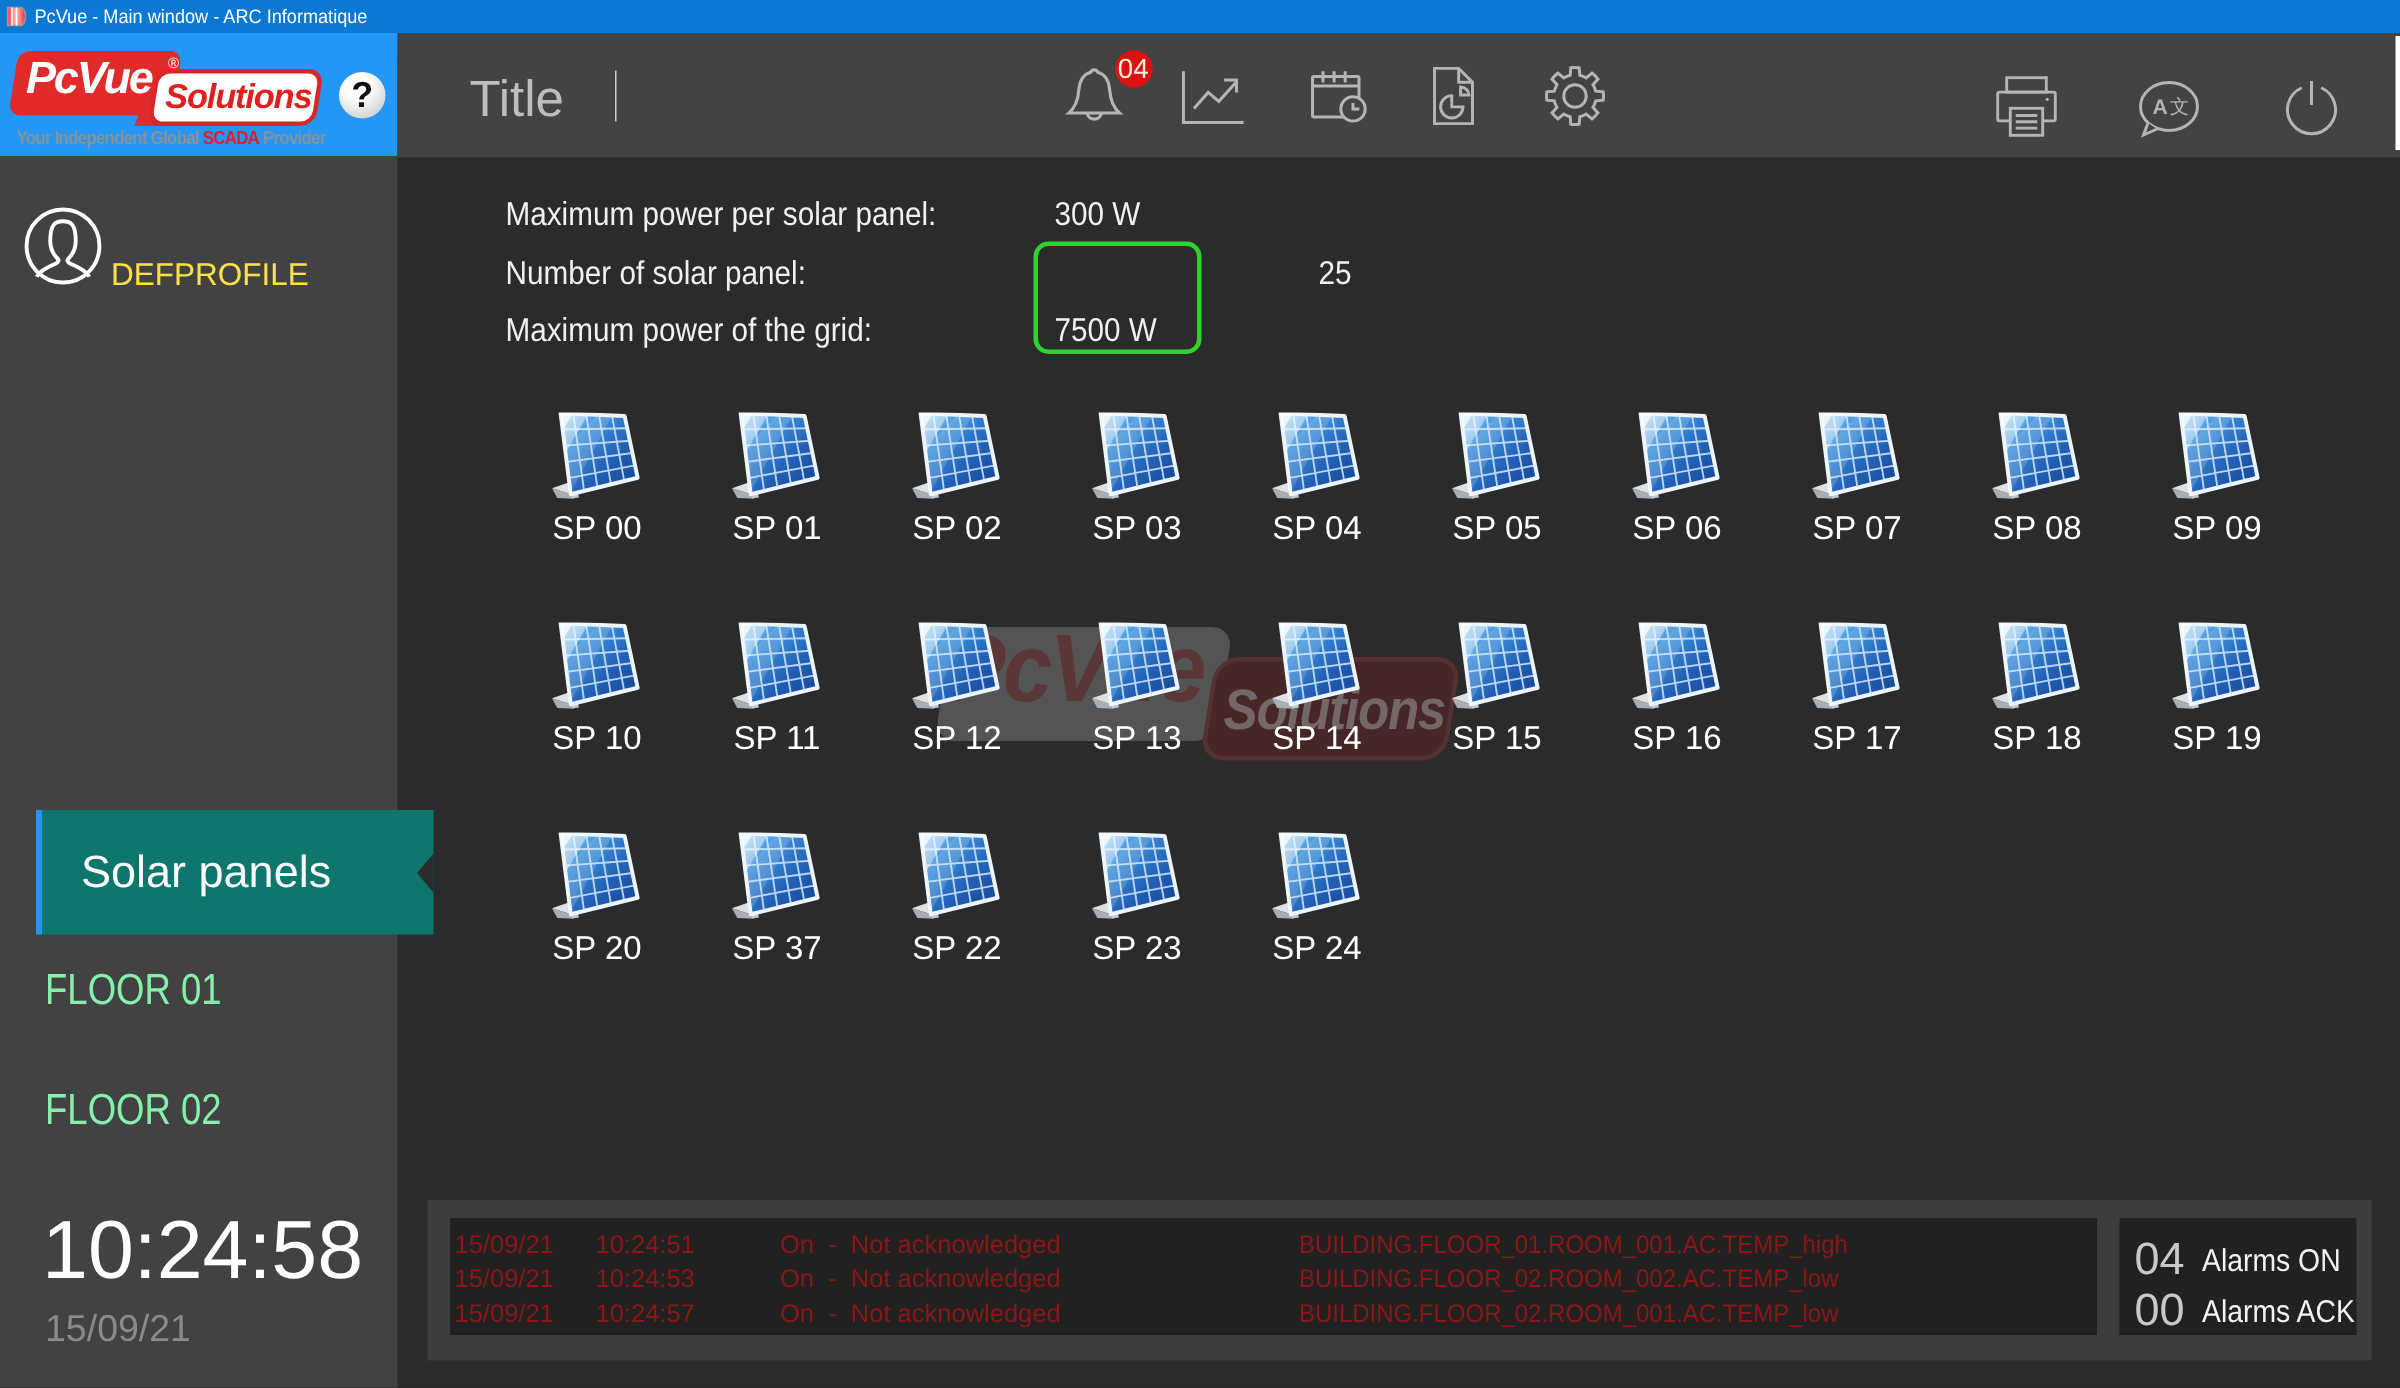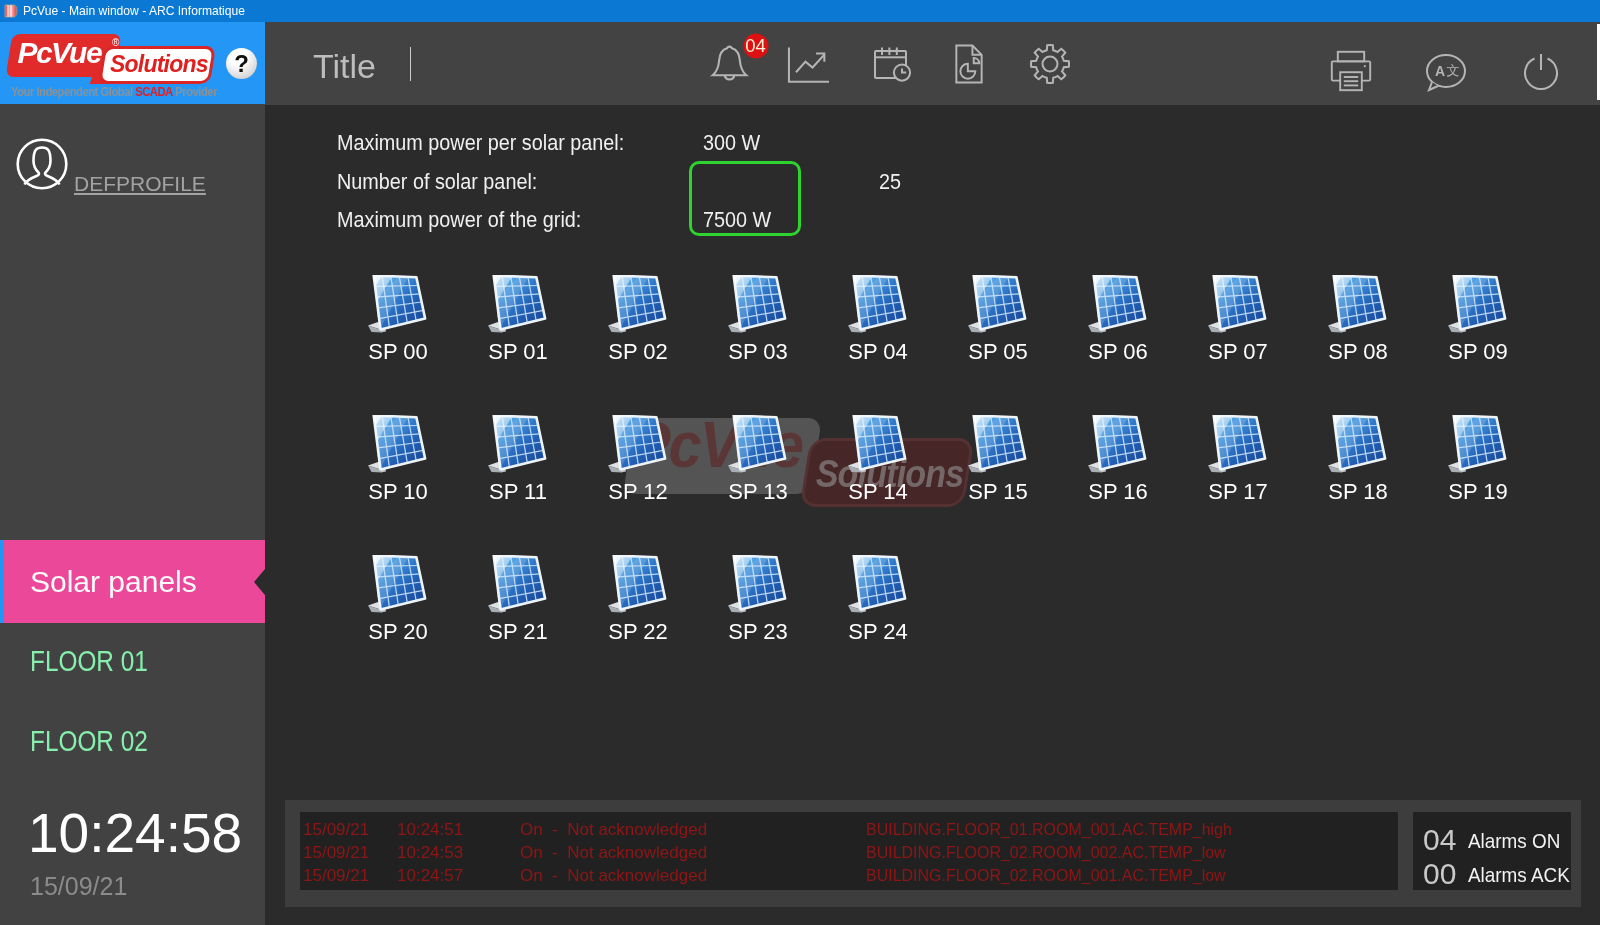--- a/index.html
+++ b/index.html
@@ -29,25 +29,25 @@
     background:radial-gradient(circle at 40% 30%, #ffffff 30%, #d0d0d0 80%, #b5b5b5 100%);
     color:#111; font-size:24px; font-weight:bold; text-align:center; line-height:31px; }
   
   #header { left:265px; top:22px; width:1335px; height:83px; background:#434343; }
   #header .title { position:absolute; left:48px; top:25px; font-size:34px; color:#bdbdbd; font-weight:300; }
   #header .caret { position:absolute; left:145px; top:25px; width:1px; height:34px; background:#cccccc; }
   #whitestrip { left:1597px; top:24px; width:3px; height:76px; background:#ffffff; }
   
   #sidebar { left:0; top:104px; width:265px; height:821px; background:#424242; }
   #profile { position:absolute; left:0; top:0; width:265px; height:120px; }
-  #profile .name { position:absolute; left:74px; top:68px; font-size:21px; color:#a3a3a3; letter-spacing:0;text-decoration:underline;}
+  #profile .name { position:absolute; left:74px; top:68px; font-size:21px; color:#fde047; letter-spacing:0;}
   .nav { position:absolute; left:0; width:265px; height:80px; font-size:29px; color:#86efac; }
   .nav .lbl { position:absolute; left:30px; top:50%; transform:translateY(-50%) scaleX(0.84); transform-origin:0 50%; white-space:nowrap; }
-  #nav-active { top:436px; height:83px; background:#ec4899; color:#fbfbfb; font-size:30px;
-    border-left:4px solid #2196f3; }
+  #nav-active { top:436px; height:83px; background:#0f766e; color:#fbfbfb; font-size:30px;
+    border-left:4px solid #2196f3;margin-left:24px; }
   #nav-active .lbl { left:26px; transform:translateY(-50%) scaleX(1); }
   #nav-active .notch { position:absolute; right:0; top:50%; margin-top:-13px; width:0; height:0;
     border-top:13px solid transparent; border-bottom:13px solid transparent; border-right:11px solid #2b2b2b; }
   #nav-f1 { top:517px; }
   #nav-f2 { top:597px; }
   #clock { position:absolute; left:28px; top:697px; font-size:55px; color:#ffffff; letter-spacing:0; }
   #date { position:absolute; left:30px; top:768px; font-size:25px; color:#8b8b8b; }
   
   .inforow { position:absolute; font-size:22px; color:#f0f0f0; }
   .inforow .t { display:inline-block; transform:scaleX(0.9); transform-origin:0 50%; white-space:nowrap;}
@@ -373,21 +373,21 @@
     <div class="cell" style="left:338px;top:555px">
       <svg width="60" height="58" viewBox="0 0 60 58">
         <use href="#spicon"></use>
       </svg>
       <span class="lbl">SP 20</span>
     </div>
     <div class="cell" style="left:458px;top:555px">
       <svg width="60" height="58" viewBox="0 0 60 58">
         <use href="#spicon"></use>
       </svg>
-      <span class="lbl">SP 21</span>
+      <span class="lbl">SP 37</span>
     </div>
     <div class="cell" style="left:578px;top:555px">
       <svg width="60" height="58" viewBox="0 0 60 58">
         <use href="#spicon"></use>
       </svg>
       <span class="lbl">SP 22</span>
     </div>
     <div class="cell" style="left:698px;top:555px">
       <svg width="60" height="58" viewBox="0 0 60 58">
         <use href="#spicon"></use>

